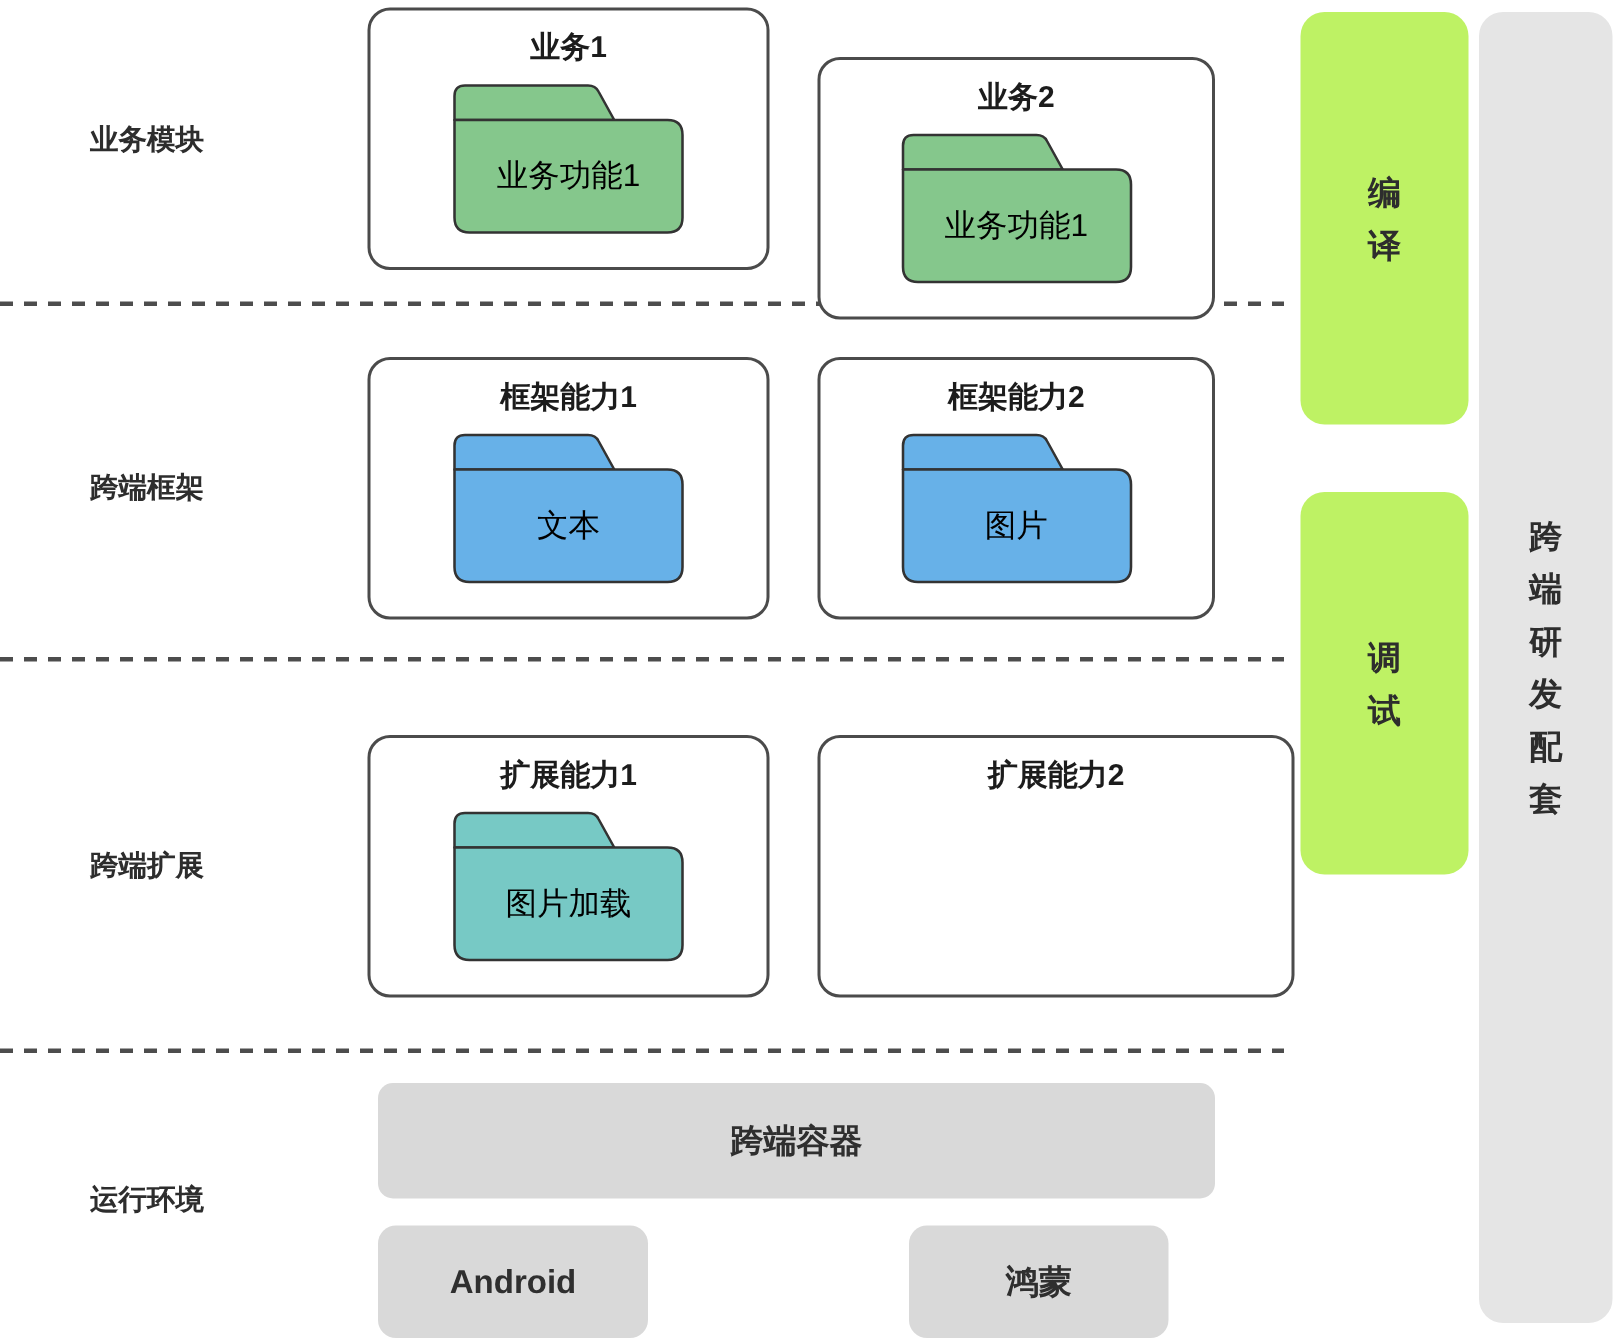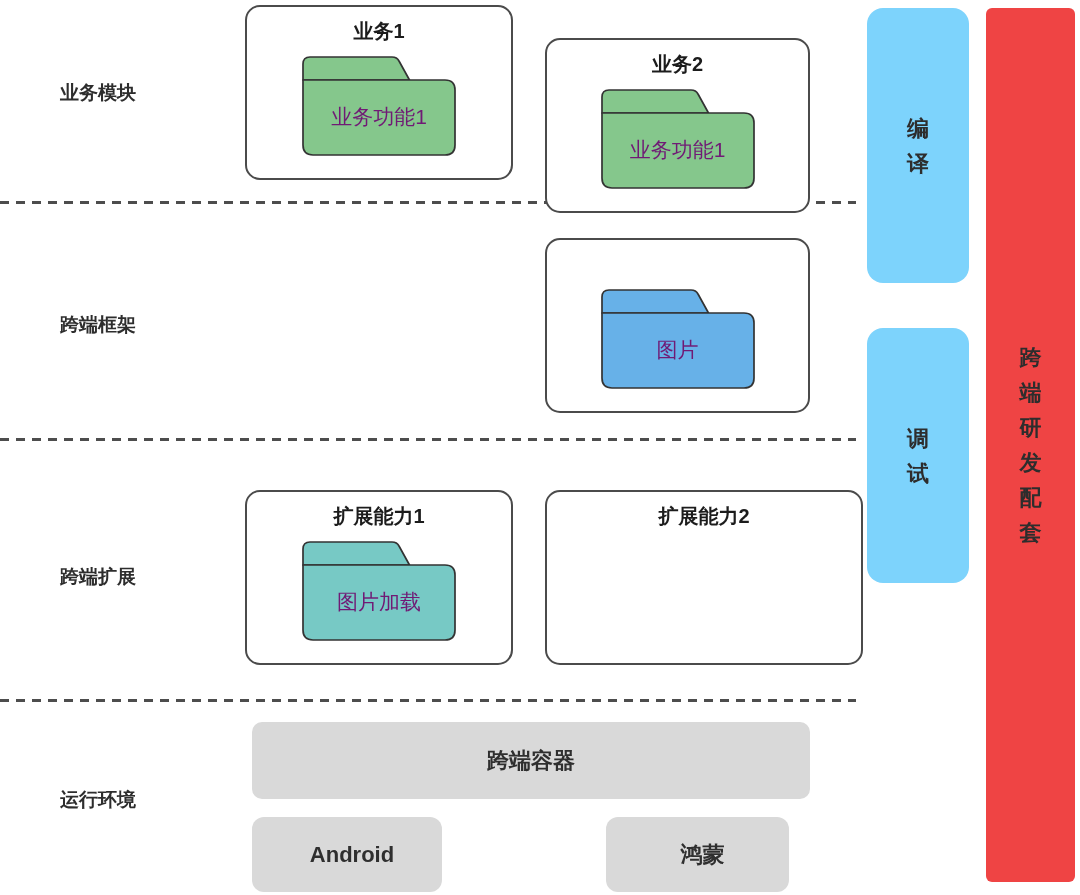--- a/index.html
+++ b/index.html
@@ -65,52 +65,52 @@
   .folder-label {
     position: absolute;
     left: 0;
     right: 0;
     top: 28px;
     bottom: 6px;
     display: flex;
     align-items: center;
     justify-content: center;
     font-size: 21px;
-    color: #701a75;
+    color: #000000;
     white-space: nowrap;
   }
 
   
   .pill {
     position: absolute;
     left: 867px;
-    width: 102px;
-    background: #7dd3fc;
+    width: 112px;
+    background: #bef264;
     border-radius: 16px;
     display: flex;
     align-items: center;
     justify-content: center;
   }
   .pill-label, .rail-label {
     width: 1.25em;
     font-size: 22px;
     font-weight: bold;
     color: #2d2d2d;
     line-height: 35px;
     text-align: center;
     word-break: break-all;
   }
   .tall-pill {
     position: absolute;
     left: 986px;
     top: 8px;
     width: 89px;
     height: 874px;
-    background: #ef4444;
-    border-radius: 6px;
+    background: #e5e5e5;
+    border-radius: 16px;
     display: flex;
     align-items: center;
     justify-content: center;
   }
 
   
   .runtime-bar {
     position: absolute;
     left: 252px;
     top: 722px;
@@ -130,21 +130,20 @@
     top: 817px;
     height: 75px;
     background: #d9d9d9;
     border-radius: 12px;
     display: flex;
     align-items: center;
     justify-content: center;
     font-size: 22px;
     font-weight: bold;
     color: #2f2f2f;
-    padding-left: 10px;
   }
 </style>
 </head>
 <body>
 
 <div id="canvas">
 
   <div class="section-label" style="top:93px">业务模块</div>
   <div class="section-label" style="top:325px">跨端框架</div>
   <div class="section-label" style="top:577px">跨端扩展</div>
@@ -169,27 +168,38 @@
     <div class="box-title">业务2</div>
     <div class="folder">
       <svg viewBox="0 0 160 108">
         <path d="M4 28 V12 Q4 5 11 5 H93 Q98 5 100 9 L110.5 28 Z" stroke-width="1.7" stroke-linejoin="round" stroke="#333333" fill="#85c78c"></path>
         <path d="M4 28 H146 Q156 28 156 38 V93 Q156 103 146 103 H14 Q4 103 4 93 Z" stroke-width="1.7" stroke-linejoin="round" stroke="#333333" fill="#85c78c"></path>
       </svg>
       <div class="folder-label">业务功能1</div>
     </div>
   </div>
 
-
-  <div class="module-box" style="left:545px; top:238px; width:265px;">
+  <div class="module-box" style="left:245px; top:238px; width:268px;">
+    <div class="box-title">框架能力1</div>
     <div class="folder">
       <svg viewBox="0 0 160 108">
         <path d="M4 28 V12 Q4 5 11 5 H93 Q98 5 100 9 L110.5 28 Z" stroke-width="1.7" stroke-linejoin="round" stroke="#333333" fill="#67b1e8"></path>
         <path d="M4 28 H146 Q156 28 156 38 V93 Q156 103 146 103 H14 Q4 103 4 93 Z" stroke-width="1.7" stroke-linejoin="round" stroke="#333333" fill="#67b1e8"></path>
       </svg>
+      <div class="folder-label">文本</div>
+    </div>
+  </div>
+
+  <div class="module-box" style="left:545px; top:238px; width:265px;">
+    <div class="box-title">框架能力2</div>
+    <div class="folder">
+      <svg viewBox="0 0 160 108">
+        <path d="M4 28 V12 Q4 5 11 5 H93 Q98 5 100 9 L110.5 28 Z" stroke-width="1.7" stroke-linejoin="round" stroke="#333333" fill="#67b1e8"></path>
+        <path d="M4 28 H146 Q156 28 156 38 V93 Q156 103 146 103 H14 Q4 103 4 93 Z" stroke-width="1.7" stroke-linejoin="round" stroke="#333333" fill="#67b1e8"></path>
+      </svg>
       <div class="folder-label">图片</div>
     </div>
   </div>
 
   <div class="module-box" style="left:245px; top:490px; width:268px;">
     <div class="box-title">扩展能力1</div>
     <div class="folder">
       <svg viewBox="0 0 160 108">
         <path d="M4 28 V12 Q4 5 11 5 H93 Q98 5 100 9 L110.5 28 Z" stroke-width="1.7" stroke-linejoin="round" stroke="#333333" fill="#77c9c5"></path>
         <path d="M4 28 H146 Q156 28 156 38 V93 Q156 103 146 103 H14 Q4 103 4 93 Z" stroke-width="1.7" stroke-linejoin="round" stroke="#333333" fill="#77c9c5"></path>

